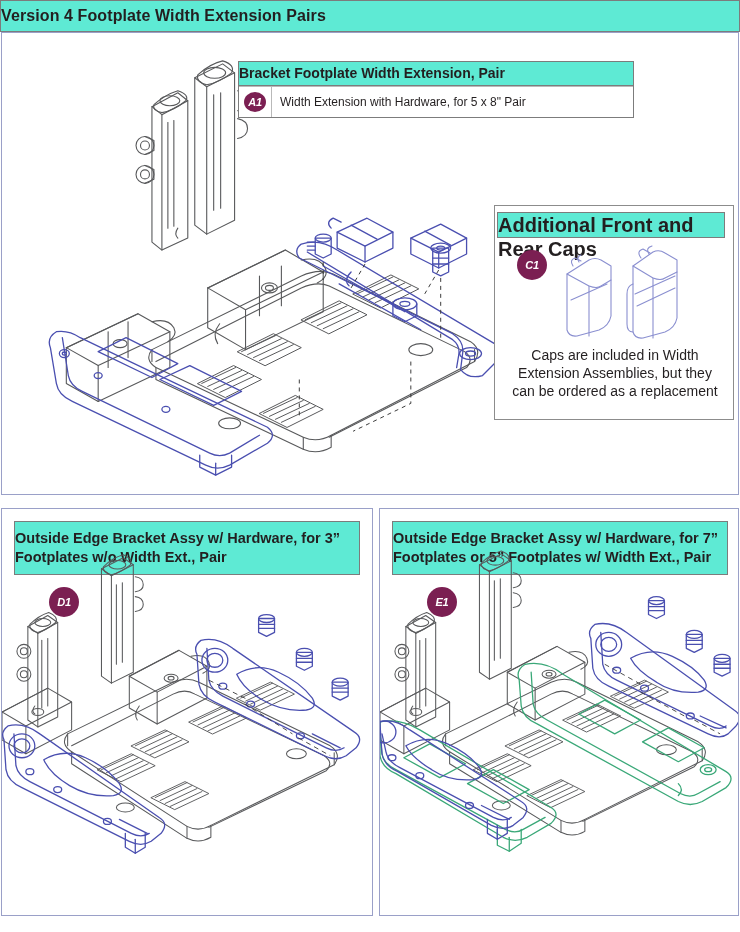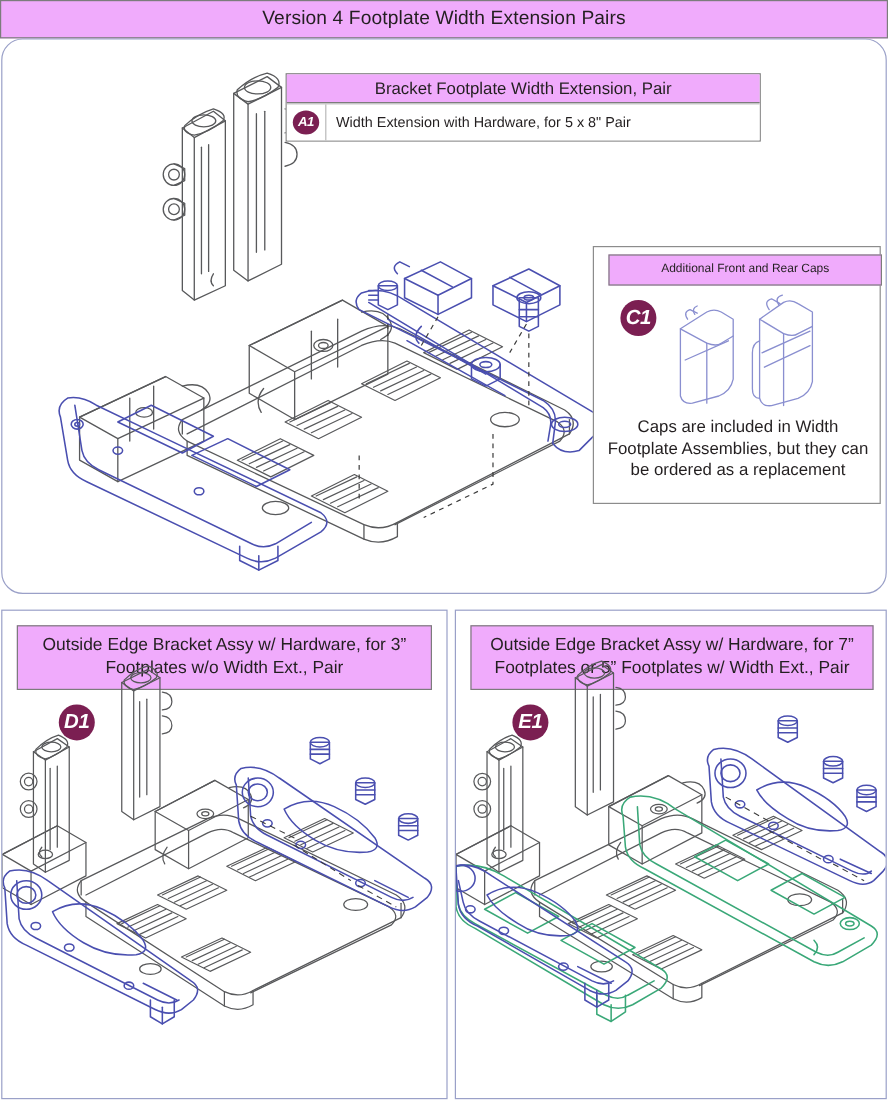--- a/index.html
+++ b/index.html
@@ -1,57 +1,57 @@
 <!DOCTYPE html>
 <html><head>
 <meta charset="utf-8">
 <style>
   html,body{margin:0;padding:0;background:#fff;}
   body{width:740px;height:932px;font-family:"Liberation Sans",sans-serif;color:#231f20;}
   .page{position:relative;width:740px;height:932px;box-sizing:border-box;}
 
   
   .orange-bar{
-    background:#f0abfc;border:1px solid #7c7c7c;
-    color:#231f20;text-align:center;font-weight:400;
+    background:#5eead4;border:1px solid #7c7c7c;
+    color:#231f20;font-weight:700;
     box-sizing:border-box;
   }
   .panel{position:absolute;border:1px solid #9aa0c8;box-sizing:border-box;background:#fff;overflow:hidden;}
 
   
   .title-bar{position:absolute;left:0;top:0;width:740px;height:32px;
     line-height:30px;font-size:16px;letter-spacing:.1px;}
 
   
-  #panel-top{left:1px;top:32px;width:738px;height:463px;border-radius:18px;}
+  #panel-top{left:1px;top:32px;width:738px;height:463px;}
 
   
   .legend{position:absolute;left:236px;top:28px;width:396px;
     border:1px solid #7c7c7c;box-sizing:border-box;background:#fff;}
   .legend-head{height:24px;line-height:22px;font-size:14px;border:0;
     border-bottom:1px solid #7c7c7c;}
   .legend-row{display:flex;align-items:stretch;height:30px;
     border-top:1px solid #b9b9b9;background:#fff;}
   .legend-row:first-of-type{border-top:0;}
   .legend-key{width:32px;min-width:32px;display:flex;align-items:center;
     justify-content:center;border-right:1px solid #b9b9b9;}
   .legend-txt{display:flex;align-items:center;padding-left:8px;
     font-size:12px;white-space:nowrap;}
 
   .badge{background:#7b1f52;color:#fff;border-radius:50%;
     display:flex;align-items:center;justify-content:center;
     font-weight:bold;font-style:italic;letter-spacing:-.3px;}
   .badge-sm{width:22px;height:20px;font-size:11px;}
-  .badge-lg{width:30px;height:30px;font-size:17px;text-align:right;}
+  .badge-lg{width:30px;height:30px;font-size:11px;text-align:right;}
 
   
   #panel-caps{position:absolute;left:492px;top:172px;width:240px;
     height:215px;border:1px solid #8c8c8c;background:#fff;box-sizing:border-box;}
-  .caps-head{position:absolute;left:12px;top:6px;width:228px;height:26px;
-    line-height:24px;font-size:10px;}
+  .caps-head{position:absolute;left:2px;top:6px;width:228px;height:26px;
+    line-height:24px;font-size:20px;}
   #caps-badge{position:absolute;left:22px;top:44px;}
   .caps-art{position:absolute;left:54px;top:38px;width:150px;height:96px;}
   .caps-note{position:absolute;left:10px;top:140px;width:220px;
     text-align:center;font-size:14px;line-height:18px;}
 
   
   #panel-d{left:1px;top:508px;width:372px;height:408px;}
   #panel-e{left:379px;top:508px;width:360px;height:408px;}
   .sub-head{position:absolute;left:12px;top:12px;height:54px;
     display:flex;align-items:center;justify-content:center;
@@ -277,21 +277,21 @@
           <path d="M84 22 L104 34 Q112 37 116 34 L128 28"></path>
           <path d="M104 34 L104 94"></path>
           <path d="M86 50 L126 32"></path>
           <path d="M88 62 L126 44"></path>
           <path d="M92 14 q-5 -7 2 -9 l7 4"></path>
           <path d="M100 10 q-4 -6 3 -8"></path>
           <path d="M84 40 q-6 2 -6 10 l0 30 q0 8 6 8"></path>
         </g>
       </svg>
 
-      <div class="caps-note">Caps are included in Width Footplate Assemblies, but they can be ordered as a replacement</div>
+      <div class="caps-note">Caps are included in Width Extension Assemblies, but they can be ordered as a replacement</div>
     </div>
   </div>
 
   <div class="panel" id="panel-d">
     <div class="orange-bar sub-head">Outside Edge Bracket Assy w/ Hardware, for 3” Footplates w/o Width Ext., Pair</div>
 
     <span class="badge badge-lg sub-badge">D1</span>
 
     <svg class="art" viewBox="0 0 372 408">
       <g fill="none" stroke="#58595b" stroke-width="1.05" stroke-linejoin="round" stroke-linecap="round">

